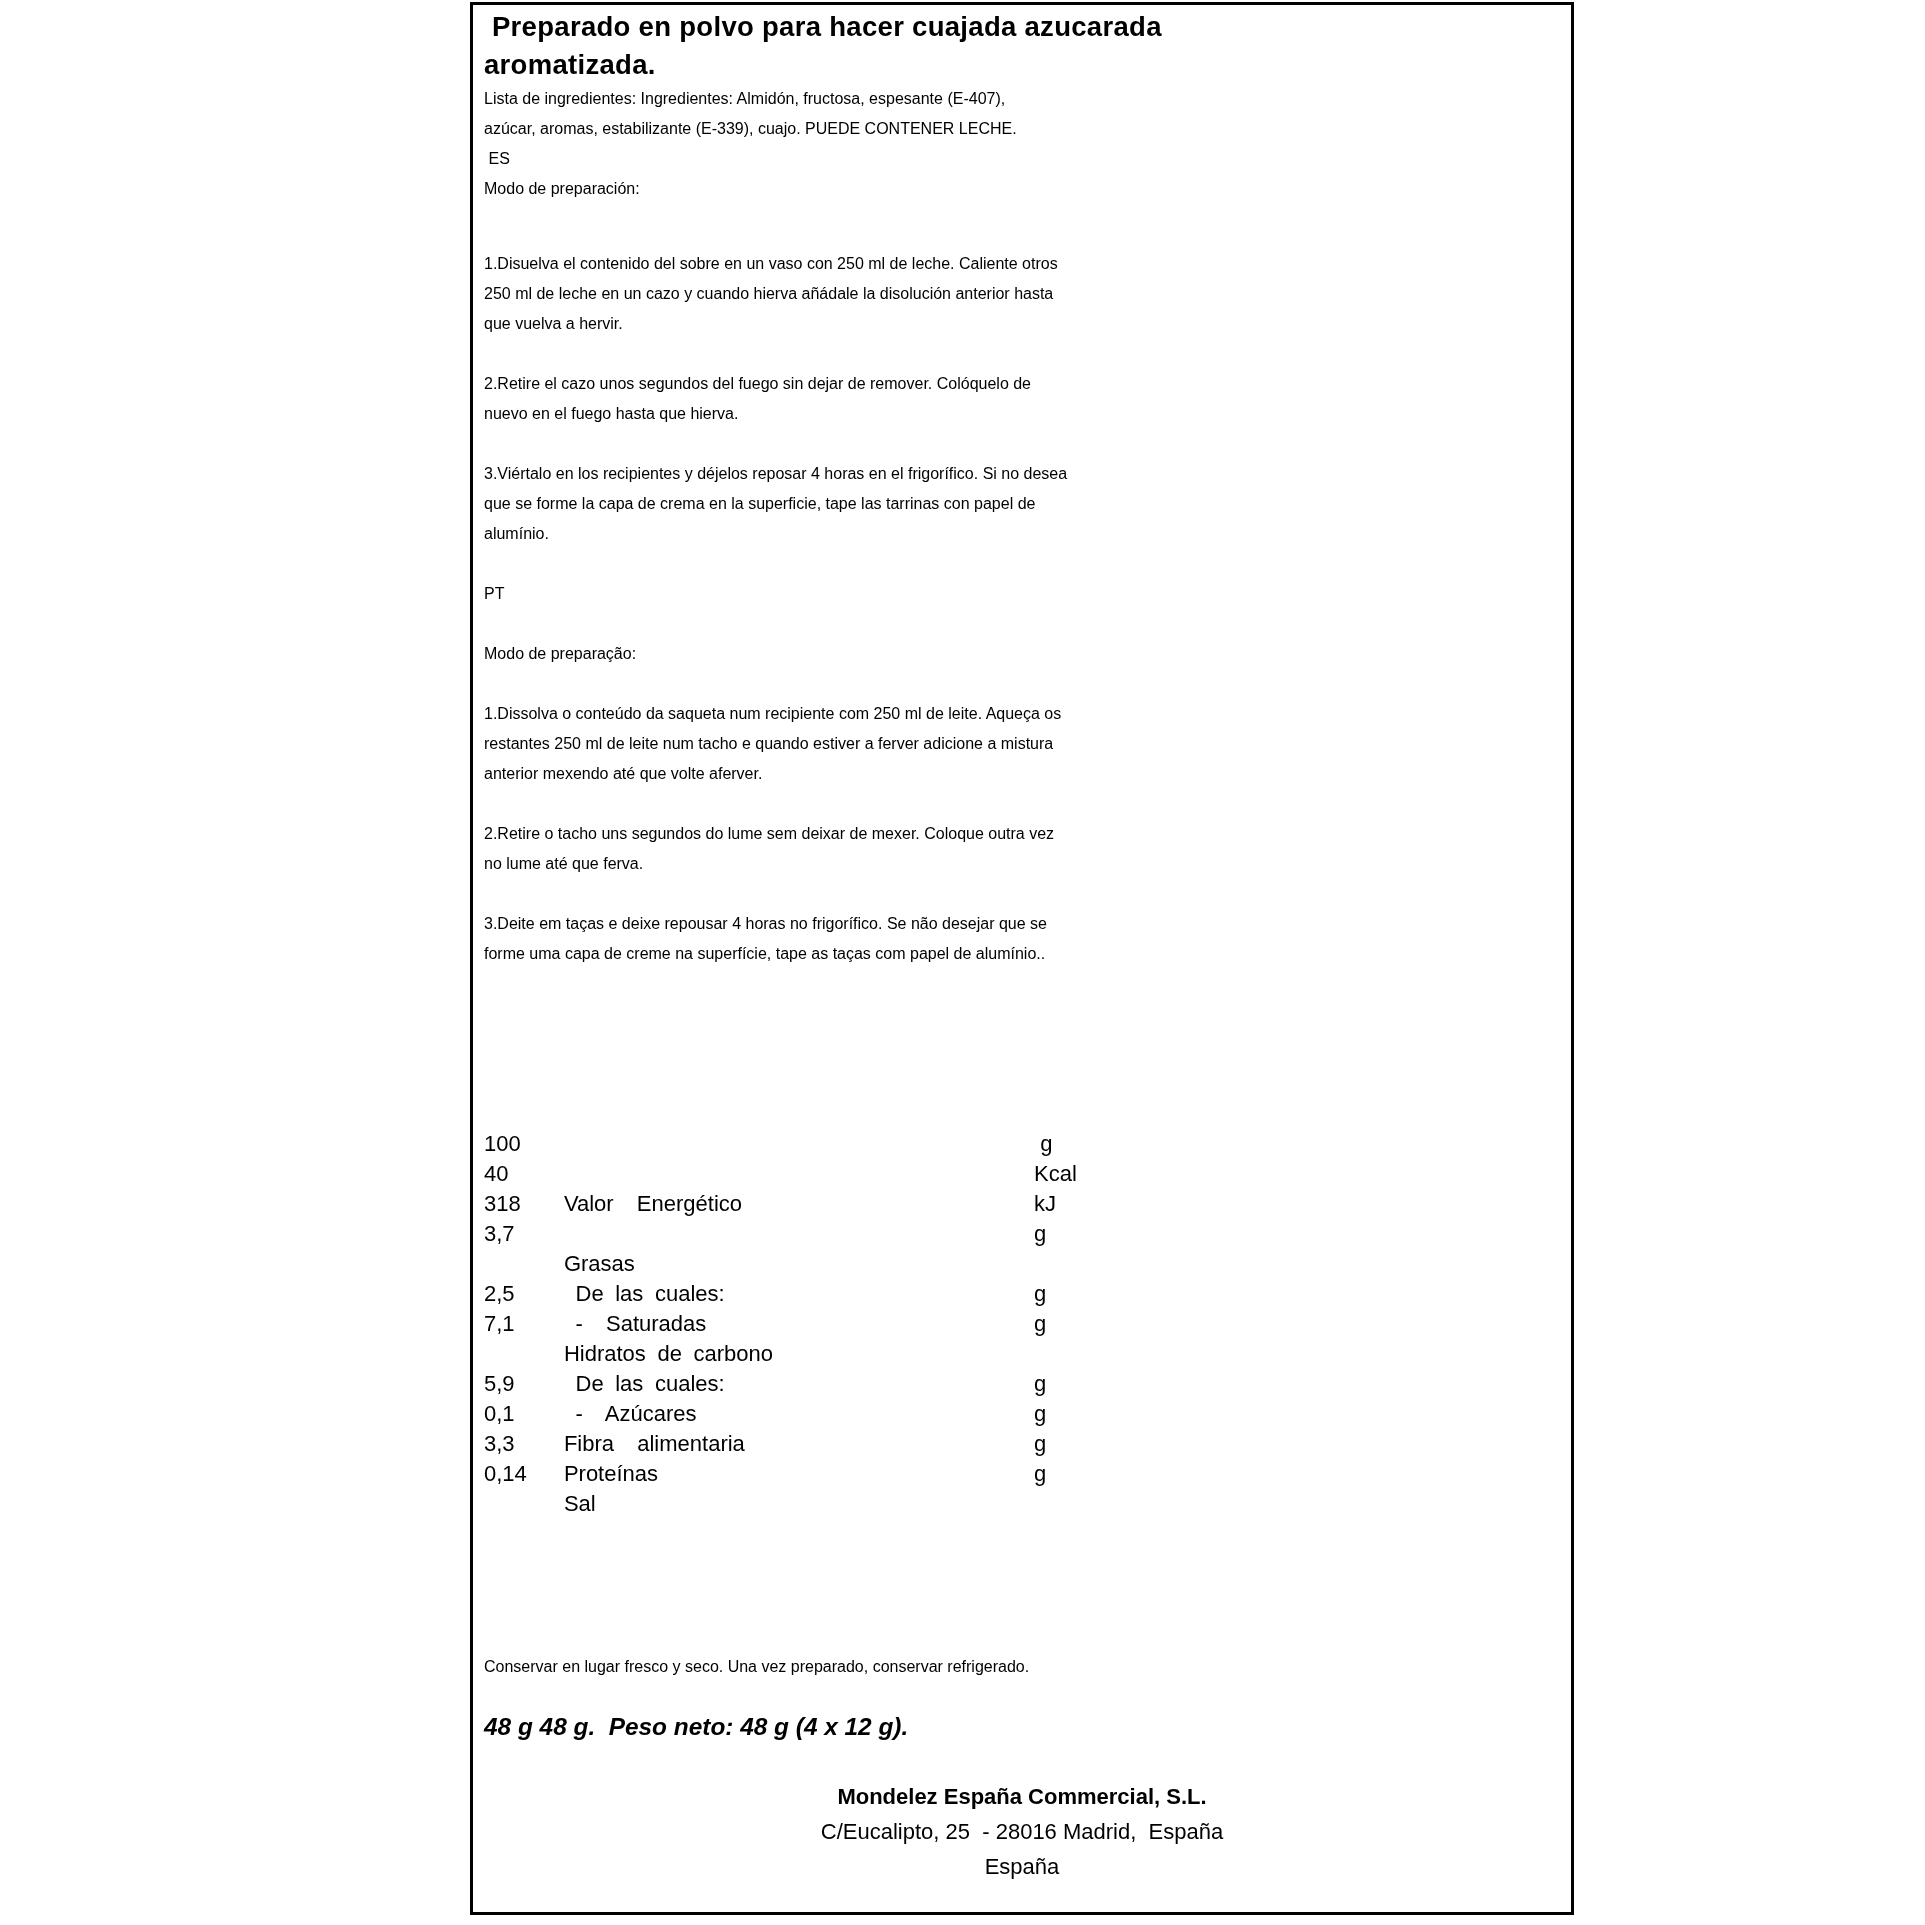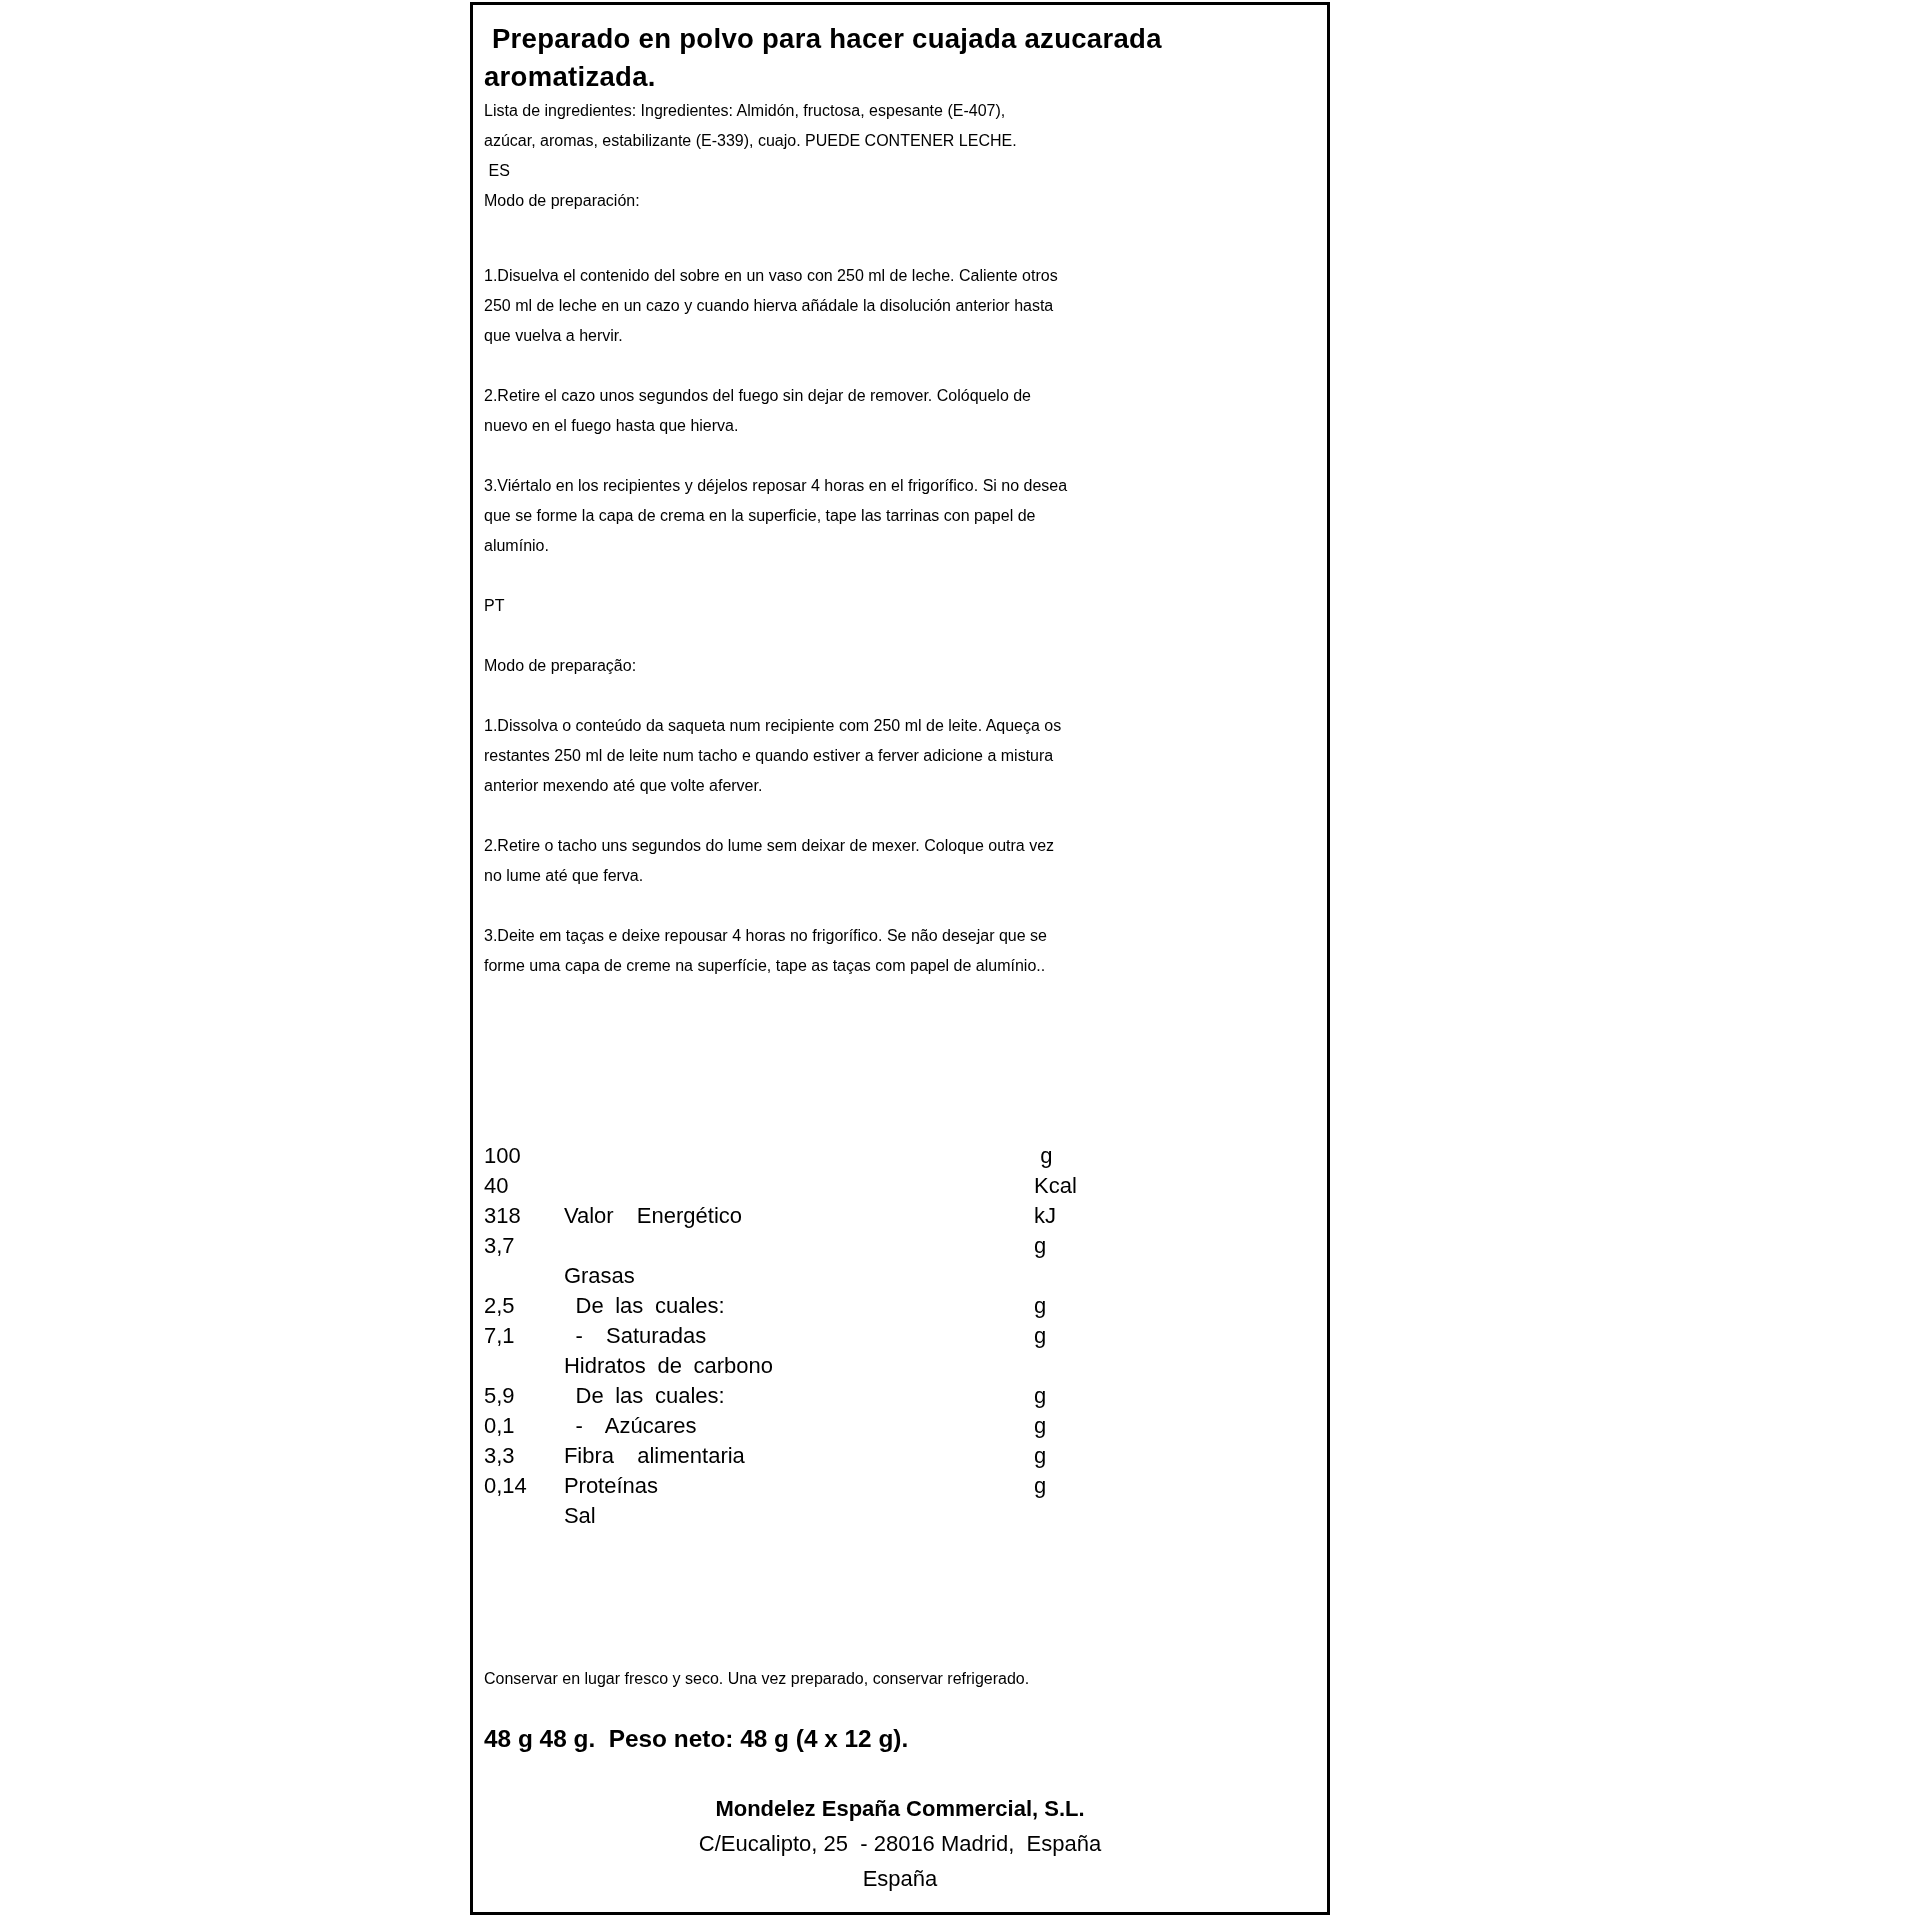--- a/index.html
+++ b/index.html
@@ -11,25 +11,25 @@
     position: relative;
     width: 1925px;
     height: 1925px;
     font-family: "Liberation Sans", sans-serif;
     color: #000000;
   }
   .doc {
     position: absolute;
     left: 470px;
     top: 2.4px;
-    width: 860px;
+    width: 1104px;
     height: 1913px;
     box-sizing: border-box;
     border: 3.9px solid #000000;
-    padding: 15px 11px 0 11px;
+    padding: 3px 11px 0 11px;
     overflow: hidden;
     background: #ffffff;
   }
   .title-line {
     font-size: 27.5px;
     font-weight: bold;
     line-height: 38px;
     white-space: pre-wrap;
     letter-spacing: 0.3px;
   }
@@ -62,20 +62,21 @@
     left: 550px;
     top: 0;
     word-spacing: normal;
     white-space: pre-wrap;
   }
   .peso {
     font-size: 24.4px;
     font-weight: bold;
     line-height: 35px;
     white-space: pre-wrap;
+    font-style: italic;
   }
   .maker {
     font-size: 22px;
     line-height: 35px;
     white-space: pre-wrap;
     text-align: center;
   }
   .maker.bold { font-weight: bold; }
 </style>
 </head>

